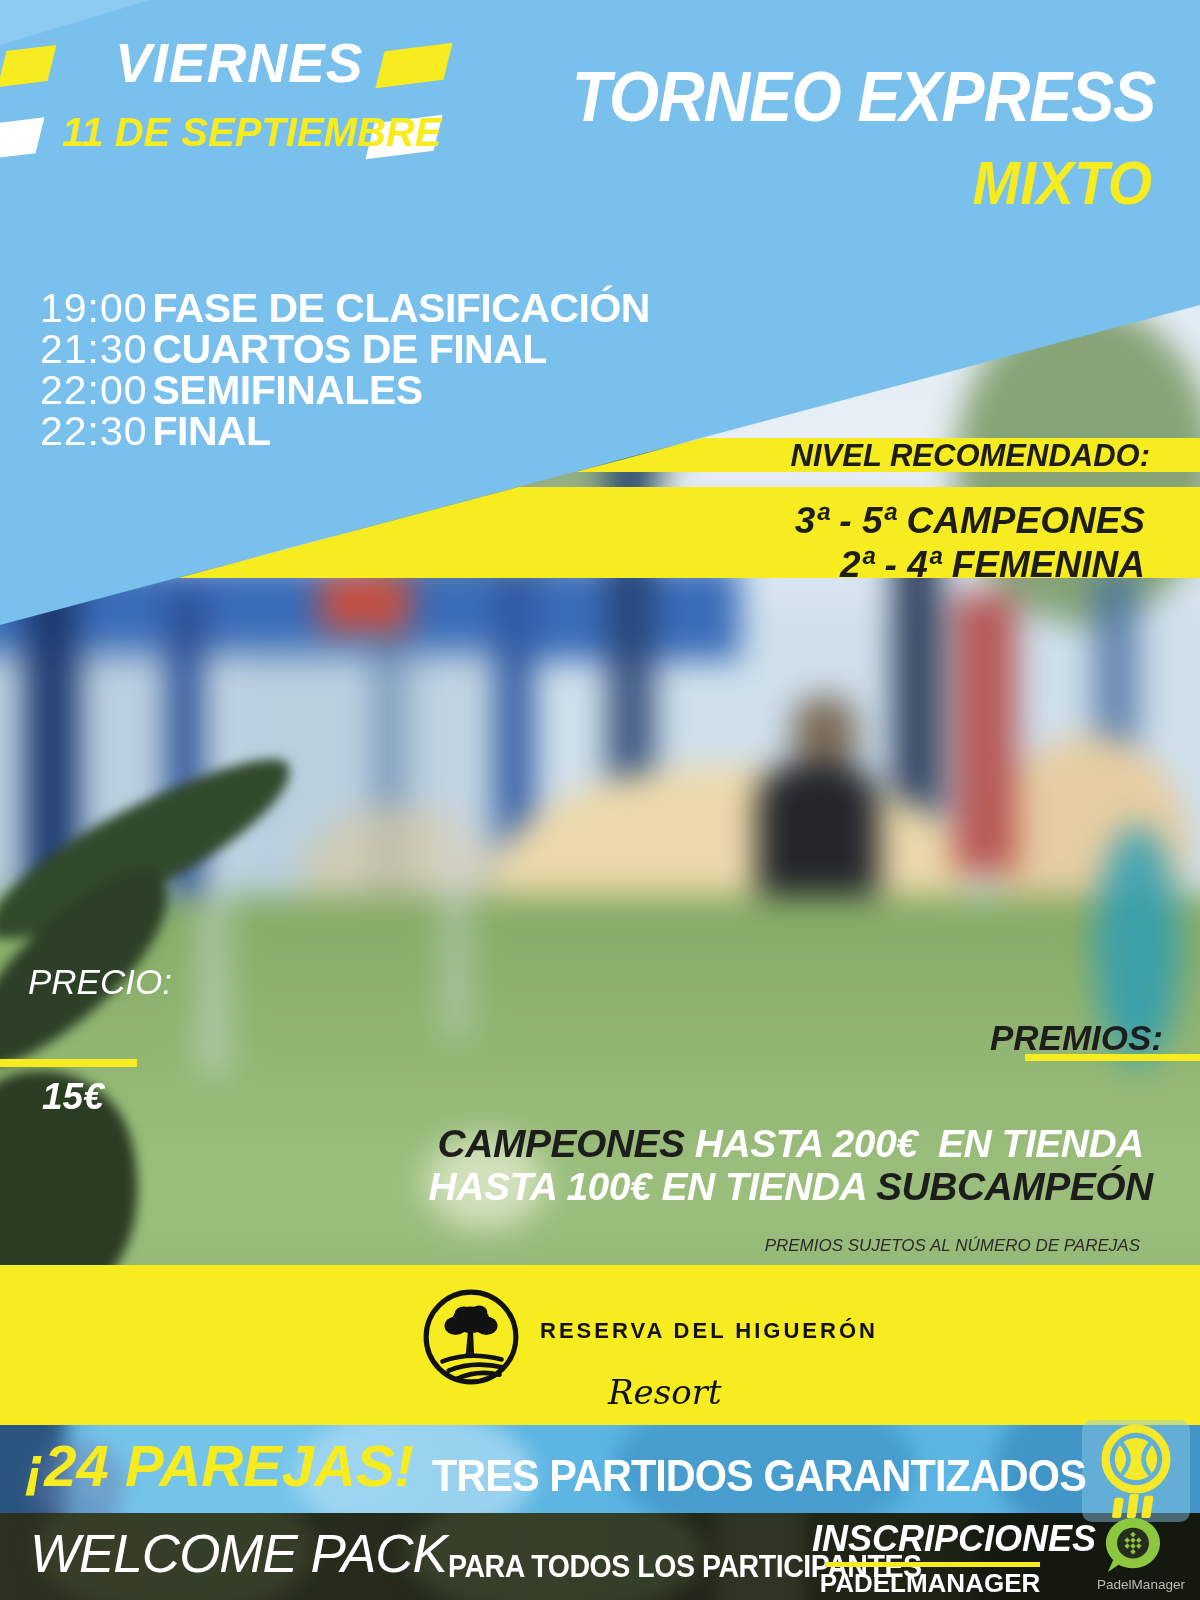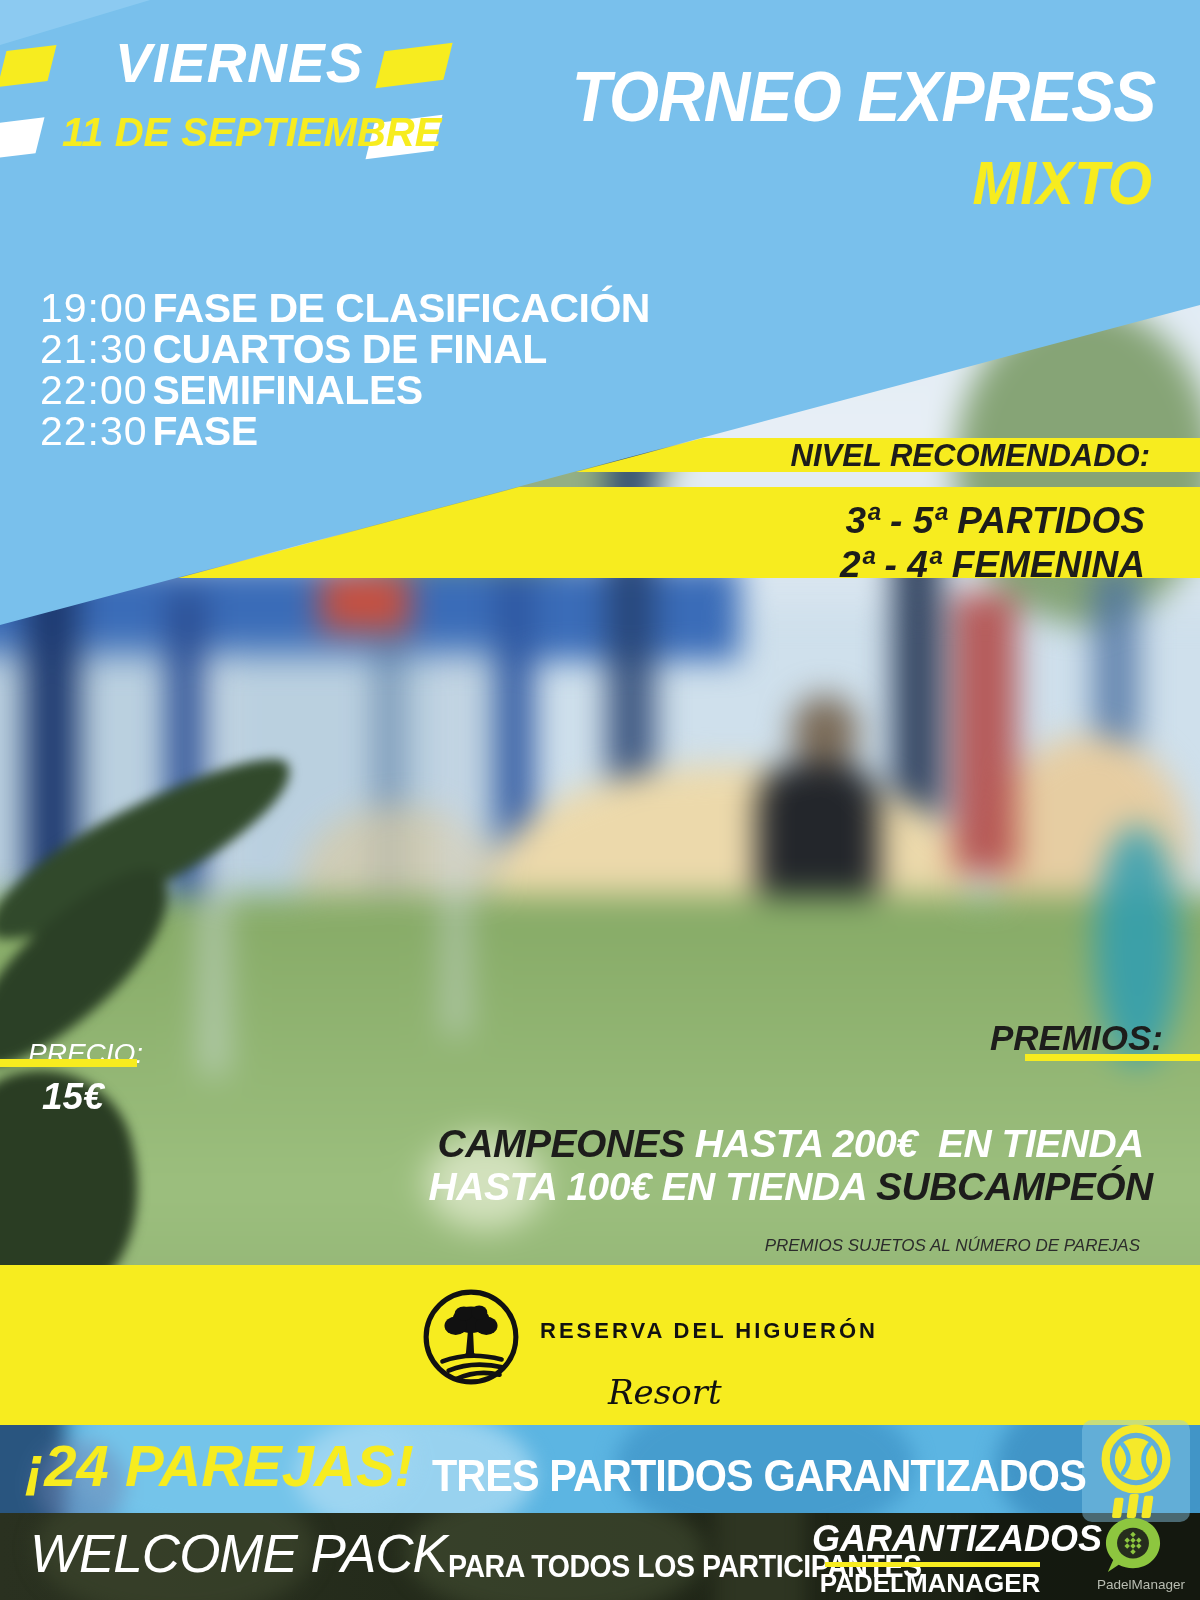--- a/index.html
+++ b/index.html
@@ -36,21 +36,21 @@
   .condR{transform:scaleX(.92);transform-origin:right center;}
   .day{font-size:55px;font-weight:bold;letter-spacing:1px;}
   .date{font-size:40px;font-weight:bold;}
   .title{font-size:70px;font-weight:bold;letter-spacing:-1px;}
   .subtitle{font-size:62px;font-weight:bold;}
   .sched-row{position:absolute;left:40px;white-space:nowrap;}
   .sched-time{display:inline-block;width:108px;font-size:41px;color:#fff;font-weight:normal;letter-spacing:1px;}
   .sched-label{font-size:41px;color:#fff;font-weight:bold;letter-spacing:-.5px;}
   .level-head{font-size:31px;font-weight:bold;right:50px;top:440px;text-align:right;width:1150px;}
   .level-lines{position:absolute;right:55px;top:499px;text-align:right;font-size:37px;font-weight:bold;line-height:44px;font-style:italic;color:#1d1d1b;}
-  .price-label{left:28px;top:1040px;font-size:28px;font-weight:normal;}
+  .price-label{left:28px;top:964px;font-size:35px;font-weight:normal;}
   .price-underline{position:absolute;left:0;top:1059px;width:137px;height:8px;background:#F7EC1F;}
   .price-value{left:42px;top:1078px;font-size:37px;font-weight:bold;}
   .premios-head{right:37px;top:1020px;font-size:35px;font-weight:bold;}
   .premios-underline{position:absolute;left:1025px;top:1054px;width:175px;height:7px;background:#F7EC1F;}
   .prize-line{position:absolute;right:45px;width:770px;text-align:center;font-size:39px;font-weight:bold;font-style:italic;white-space:pre-wrap;letter-spacing:-.5px;}
   .prizes-note{right:60px;top:1237px;font-size:17px;font-weight:normal;color:#2b2b2b;}
   .venue-name{font-size:22px;font-weight:bold;letter-spacing:3px;color:#111;}
   .venue-type{font-family:"DejaVu Serif",serif;font-style:italic;font-size:34px;color:#111;}
   .pairs{left:25px;top:1437px;font-size:58px;font-weight:bold;}
   .guarantee{left:432px;top:1453px;font-size:45px;font-weight:bold;letter-spacing:-1px;}
@@ -122,28 +122,28 @@
   <div class="sched-row" style="top:326px;">
     <span class="sched-time">21:30</span>
     <span class="sched-label">CUARTOS DE FINAL</span>
   </div>
   <div class="sched-row" style="top:367px;">
     <span class="sched-time">22:00</span>
     <span class="sched-label">SEMIFINALES</span>
   </div>
   <div class="sched-row" style="top:408px;">
     <span class="sched-time">22:30</span>
-    <span class="sched-label">FASE</span>
+    <span class="sched-label">FINAL</span>
   </div>
 
   <div class="band-yellow band1"></div>
   <div class="band-yellow band2"></div>
   <div class="t it d level-head">NIVEL RECOMENDADO:</div>
   <div class="level-lines">
-    <div>3ª - 5ª PARTIDOS</div>
+    <div>3ª - 5ª CAMPEONES</div>
     <div>2ª - 4ª FEMENINA</div>
   </div>
 
   <div class="t it w price-label">PRECIO:</div>
   <div class="price-underline"></div>
   <div class="t it w price-value">15€</div>
 
   <div class="t it d premios-head">PREMIOS:</div>
   <div class="premios-underline"></div>
   <div class="prize-line" style="top:1078px;">
@@ -205,21 +205,21 @@
       <rect x="42" y="76" width="10" height="26" rx="2"></rect>
       <rect x="58" y="78" width="10" height="24" rx="2"></rect>
     </g>
   </svg>
 
   <div class="t it y pairs">¡24 PAREJAS!</div>
   <div class="t w guarantee cond">TRES PARTIDOS GARANTIZADOS</div>
 
   <div class="t it w welcome">WELCOME PACK</div>
   <div class="t w welcome-sub cond">PARA TODOS LOS PARTICIPANTES</div>
-  <div class="t it w inscr">GARANTIZADOS</div>
+  <div class="t it w inscr">INSCRIPCIONES</div>
   <div class="inscr-underline"></div>
   <div class="t w platform">PADELMANAGER</div>
 
   <svg class="abs" style="left:1104px;top:1516px;" width="58" height="60" viewBox="0 0 60 62">
     <path d="M30 2 C45.5 2 58 13.5 58 28 C58 42.5 45.5 54 30 54 C24.5 54 19.5 52.8 15.2 50.5 L4 58 L9.5 45.5 C4.8 40.7 2 34.7 2 28 C2 13.5 14.5 2 30 2 Z" fill="#8DC63F"></path>
     <path d="M30 12 C39.5 12 46.5 19 46.5 28 C46.5 37 39.5 44 30 44 C20.5 44 13.5 37 13.5 28 C13.5 19 20.5 12 30 12 Z" fill="#262d1d"></path>
     <g fill="#8DC63F">
       <rect x="28" y="17" width="4" height="4" transform="rotate(45 30 19)"></rect>
       <rect x="22" y="23" width="4" height="4" transform="rotate(45 24 25)"></rect>
       <rect x="28" y="23" width="4" height="4" transform="rotate(45 30 25)"></rect>

